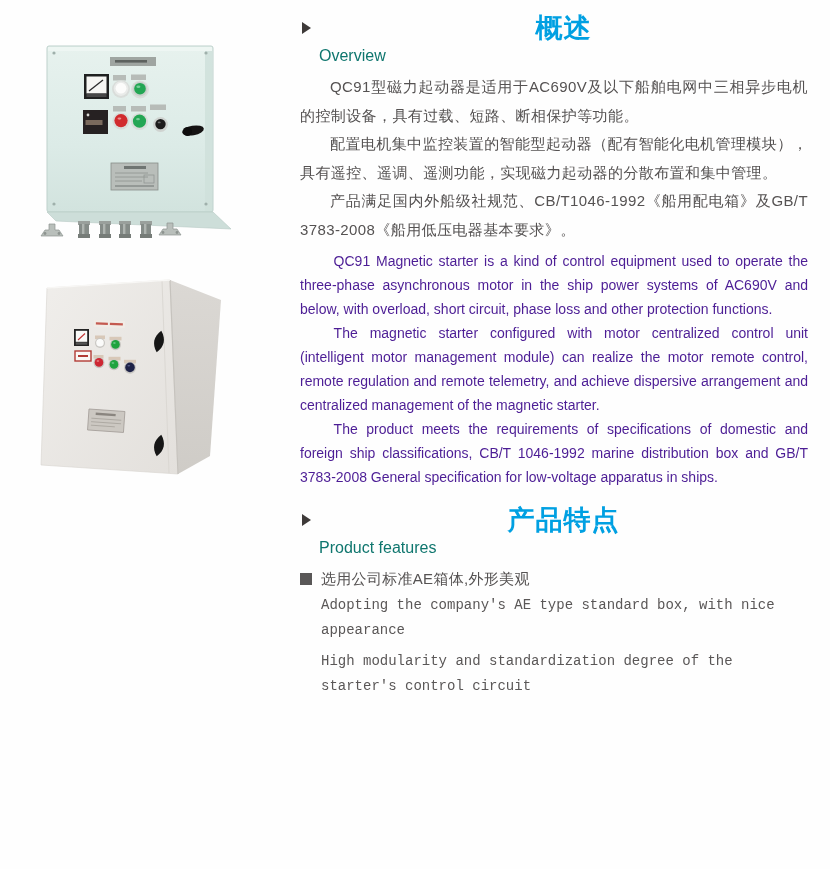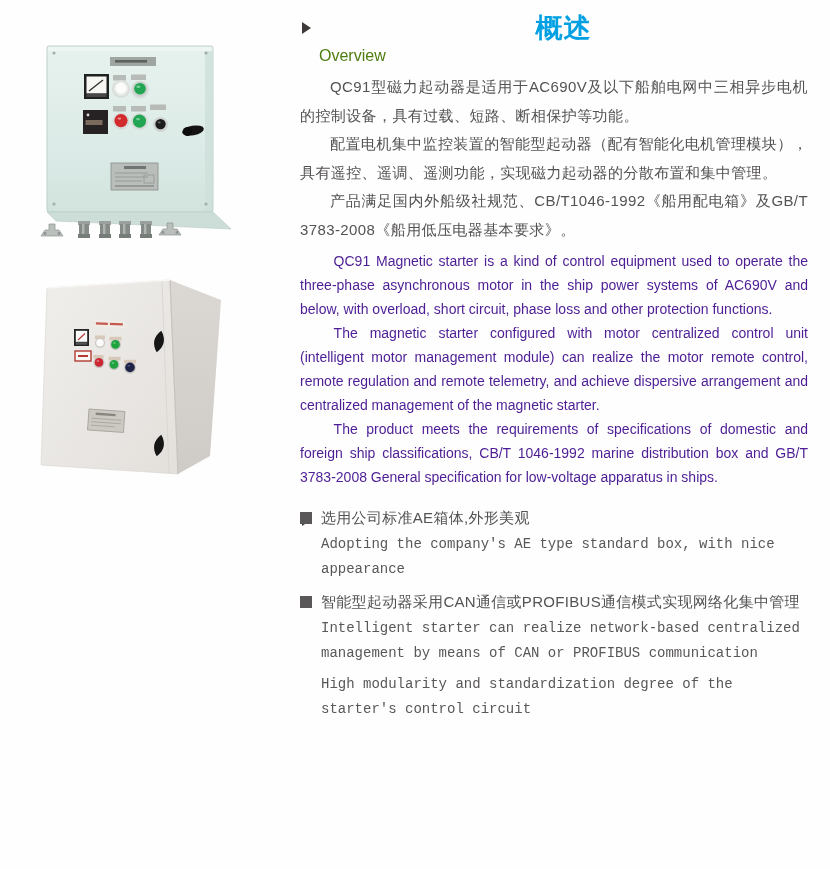--- a/index.html
+++ b/index.html
@@ -12,21 +12,21 @@
   .photo-2{left:38px;top:272px;width:215px;height:212px;}
   .photo svg{display:block;width:100%;height:100%;}
 
   .content{position:absolute;left:300px;top:12px;width:508px;}
   .sec-head{position:relative;padding-left:19px;margin:0 0 7px 0;}
   .tri{
     position:absolute;left:2px;top:10px;width:0;height:0;
     border-left:9px solid #3e3a39;border-top:6px solid transparent;border-bottom:6px solid transparent;
   }
   .sec-title{margin:0;font-size:27px;line-height:32px;font-weight:bold;color:#00a0e2;letter-spacing:1px;text-align:center;}
-  .sec-sub{font-size:16px;line-height:21px;color:#4d7c0f;margin-top:1px;}
+  .sec-sub{font-size:16px;line-height:21px;color:#0f766e;margin-top:1px;}
 
   .p-zh{margin:0;font-size:15px;line-height:28.5px;letter-spacing:.4px;text-align:justify;text-indent:2em;}
   .p-en{margin:0;font-size:14px;line-height:24px;text-align:justify;text-indent:2.4em;color:#4c1d95;}
   .en-block{margin-top:5px;}
 
   .sec-features{margin-top:15px;}
   .features{margin-top:5px;}
   .feature{margin-bottom:6px;}
   .f-zh{position:relative;padding-left:21px;font-size:15px;line-height:28px;letter-spacing:.3px;}
   .f-bullet{position:absolute;left:0;top:8px;width:12px;height:12px;background:#595757;}
@@ -266,38 +266,33 @@
       <div class="en-block">
         <p class="p-en">QC91 Magnetic starter is a kind of control equipment used to operate the three-phase asynchronous motor in the ship power systems of AC690V and below, with overload, short circuit, phase loss and other protection functions.</p>
         <p class="p-en">The magnetic starter configured with motor centralized control unit (intelligent motor management module) can realize the motor remote control, remote regulation and remote telemetry, and achieve dispersive arrangement and centralized management of the magnetic starter.</p>
         <p class="p-en">The product meets the requirements of specifications of domestic and foreign ship classifications, CB/T 1046-1992 marine distribution box and GB/T 3783-2008 General specification for low-voltage apparatus in ships.</p>
       </div>
     </section>
 
     <section class="sec-features">
       <header class="sec-head">
         <span class="tri"></span>
+        <h2 class="sec-title">产品特点</h2>
+        <div class="sec-sub">Product features</div>
       </header>
       <div class="features">
 
         <div class="feature">
           <div class="f-zh">
             <span class="f-bullet"></span>
             <span>选用公司标准AE箱体,外形美观</span>
           </div>
           <div class="f-en">Adopting the company's AE type standard box, with nice appearance</div>
         </div>
 
-        <div class="feature">
-          <div class="f-zh">
-            <span class="f-bullet"></span>
-            <span>智能型起动器采用CAN通信或PROFIBUS通信模式实现网络化集中管理</span>
-          </div>
-          <div class="f-en">Intelligent starter can realize network-based centralized management by means of CAN or PROFIBUS communication</div>
-        </div>
 
         <div class="feature">
           <div class="f-en">High modularity and standardization degree of the starter's control circuit</div>
         </div>
 
       </div>
     </section>
 
   </div>
 </div>

